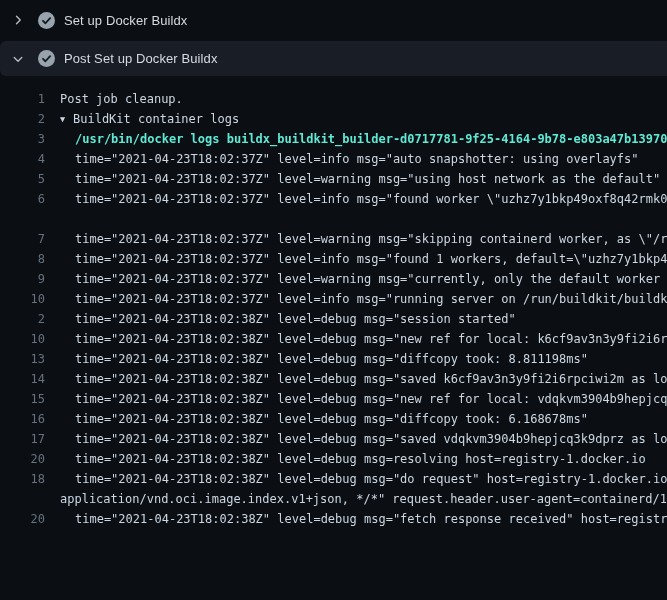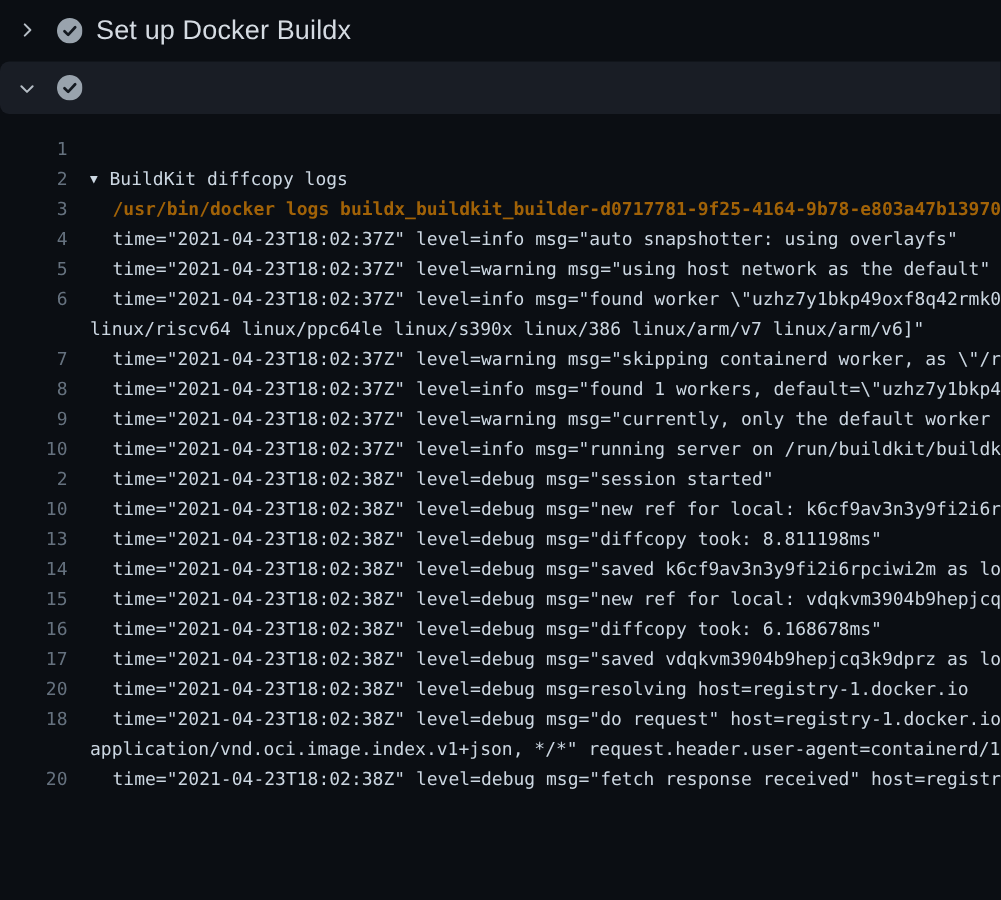--- a/index.html
+++ b/index.html
@@ -16,37 +16,37 @@
     height: 40px; display: flex; align-items: center;
     padding-left: 12px; cursor: pointer;
   }
   .step-row.expanded {
     height: 35px; margin-top: 1px; width: 680px;
     background: #191d25; border-radius: 6px;
   }
   .chev { width: 12px; height: 12px; display: flex; align-items: center; justify-content: center; }
   .check { margin-left: 14px; width: 17px; height: 17px; display: flex; align-items: center; }
   .step-label {
-    margin-left: 9px; color: #d5dbe2; font-size: 18px; letter-spacing: 0.1px;
+    margin-left: 9px; color: #d5dbe2; font-size: 13px; letter-spacing: 0.1px;
   }
 
   
   .log { margin-top: 13px; }
   .log-row {
     display: flex; height: 20px; line-height: 20px;
     font-family: "DejaVu Sans Mono", "Liberation Mono", monospace;
     font-size: 12px;
   }
   .ln {
     width: 45px; min-width: 45px; text-align: right;
     color: #66727f; user-select: none;
   }
   .txt { margin-left: 15px; white-space: pre; color: #ccd7e2; }
   .txt.ind { padding-left: 15px; }
-  .txt.cmd { color: #a16207; font-weight: bold; }
+  .txt.cmd { color: #5eead4; font-weight: bold; }
   .tri {
     display: inline-block; width: 13px; font-size: 8.5px;
     color: #ccd7e2; vertical-align: 1px; cursor: pointer;
   }
 </style>
 </head>
 <body>
 
 <div class="app">
   <div class="steps">
@@ -69,49 +69,50 @@
           <svg width="12" height="12" viewBox="0 0 16 16">
             <path d="M3 6l5 5 5-5" fill="none" stroke="#b6bec6" stroke-width="1.8" stroke-linecap="round" stroke-linejoin="round"></path>
           </svg>
         </span>
         <span class="check">
           <svg width="17" height="17" viewBox="0 0 16 16">
             <circle cx="8" cy="8" r="8" fill="#99a3ad"></circle>
             <path d="M4.7 8.3l2.3 2.3 4.4-4.8" fill="none" stroke="#141920" stroke-width="1.7" stroke-linecap="round" stroke-linejoin="round"></path>
           </svg>
         </span>
+        <span class="step-label">Post Set up Docker Buildx</span>
       </div>
     </div>
   <div class="log">
       <div class="log-row">
         <span class="ln">1</span>
+        <span class="txt">Post job cleanup.</span>
       </div>
       <div class="log-row">
         <span class="ln">2</span>
-        <span class="txt"><span class="tri">▼</span><span>BuildKit diffcopy logs</span></span>
+        <span class="txt"><span class="tri">▼</span><span>BuildKit container logs</span></span>
       </div>
       <div class="log-row">
         <span class="ln">3</span>
         <span class="txt ind cmd">/usr/bin/docker logs buildx_buildkit_builder-d0717781-9f25-4164-9b78-e803a47b13970</span>
       </div>
       <div class="log-row">
         <span class="ln">4</span>
         <span class="txt ind">time="2021-04-23T18:02:37Z" level=info msg="auto snapshotter: using overlayfs"</span>
       </div>
       <div class="log-row">
         <span class="ln">5</span>
         <span class="txt ind">time="2021-04-23T18:02:37Z" level=warning msg="using host network as the default"</span>
       </div>
       <div class="log-row">
         <span class="ln">6</span>
         <span class="txt ind">time="2021-04-23T18:02:37Z" level=info msg="found worker \"uzhz7y1bkp49oxf8q42rmk0xjj3cji70kbe1\", labels=map[org.mobyproject.buildkit.worker.executor:oci], platforms=[linux/amd64</span>
       </div>
       <div class="log-row">
         <span class="ln"></span>
-        <span class="txt">linux/riscv64 linux/ppc64le linux/s390x linux/386 linux/arm/v7 linux/arm/v6]"</span>
       </div>
       <div class="log-row">
         <span class="ln">7</span>
         <span class="txt ind">time="2021-04-23T18:02:37Z" level=warning msg="skipping containerd worker, as \"/run/containerd/containerd.sock\" does not exist"</span>
       </div>
       <div class="log-row">
         <span class="ln">8</span>
         <span class="txt ind">time="2021-04-23T18:02:37Z" level=info msg="found 1 workers, default=\"uzhz7y1bkp49oxf8q42rmk0xjj3cji70kbe1\""</span>
       </div>
       <div class="log-row">

